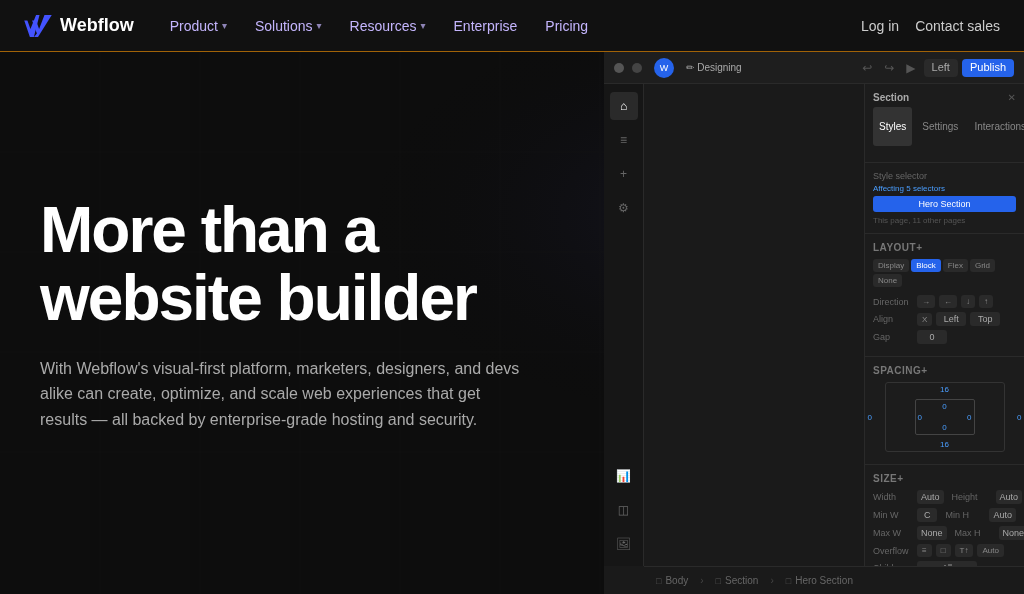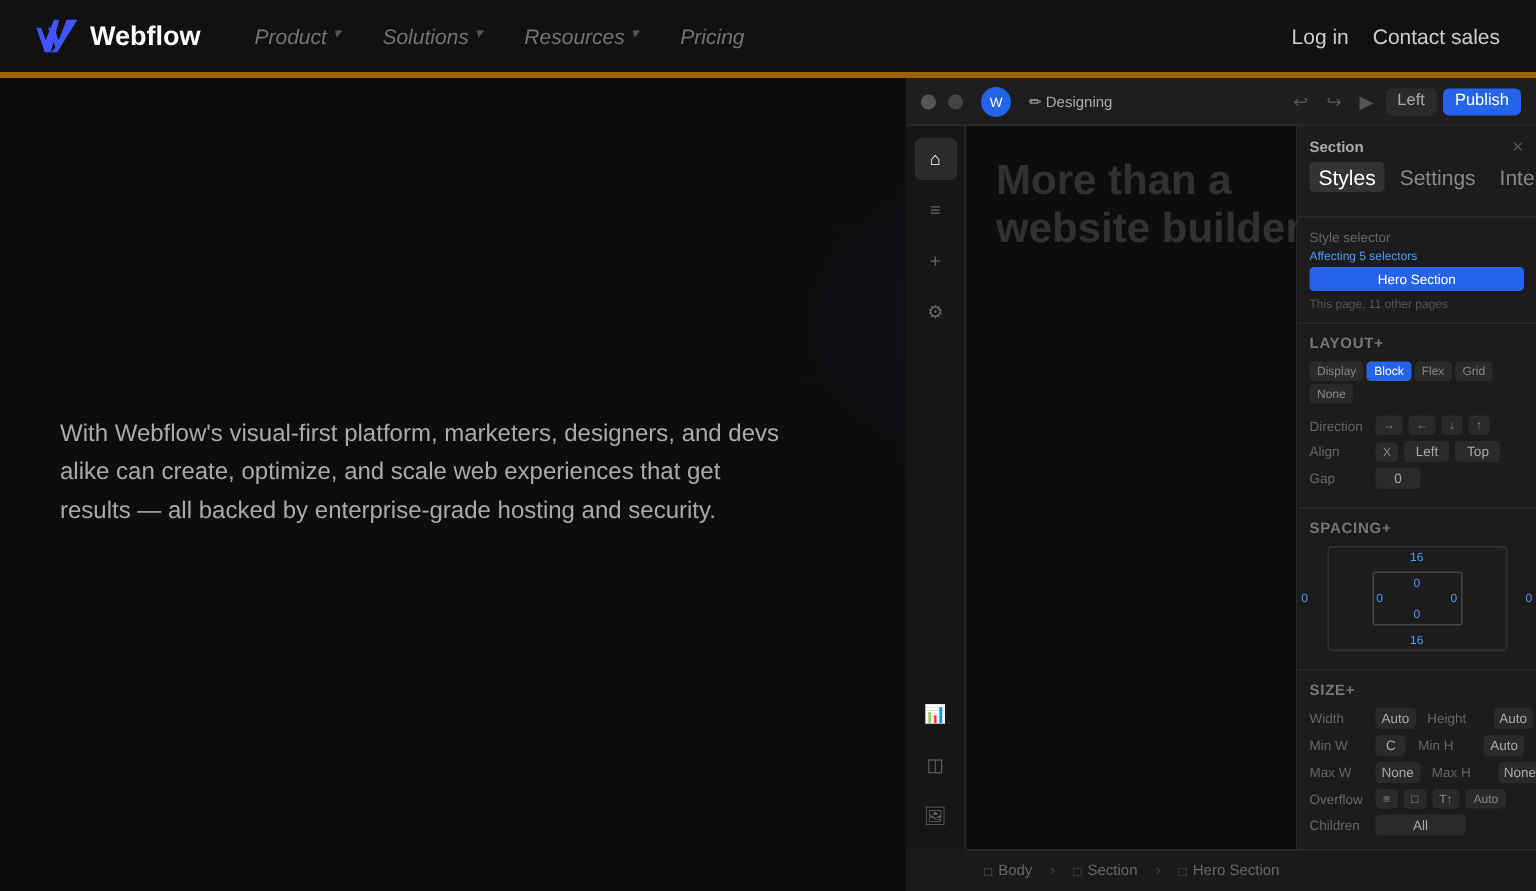--- a/index.html
+++ b/index.html
@@ -13,21 +13,21 @@
       position: relative;
     }
 
     
     nav {
       display: flex;
       align-items: center;
       height: 52px;
       padding: 0 24px;
       background: #111;
-      border-bottom: 4px solid #a16207;
+      border-bottom: 1px solid #a16207;
       position: relative;
       z-index: 100;
     }
     .nav-logo {
       display: flex;
       align-items: center;
       gap: 8px;
       margin-right: 24px;
       text-decoration: none;
     }
@@ -41,28 +41,28 @@
       color: #fff;
     }
     .nav-links {
       display: flex;
       align-items: center;
       gap: 4px;
       flex: 1;
     }
     .nav-link {
       display: flex;
+      align-items: center;
       gap: 4px;
       padding: 6px 12px;
-      color: #737373;
+      color: #c4b5fd;
       font-size: 14px;
       cursor: pointer;
       border-radius: 4px;
       text-decoration: none;
-      font-style: italic;
     }
     .nav-link-chevron {
       font-size: 10px;
       opacity: 0.7;
     }
     .nav-right {
       display: flex;
       align-items: center;
       gap: 16px;
     }
@@ -252,23 +252,23 @@
       font-weight: 600;
       text-transform: uppercase;
       letter-spacing: 0.5px;
     }
     .panel-tabs {
       display: flex;
       gap: 4px;
       margin-bottom: 8px;
     }
     .panel-tab {
-      font-size: 14px;
+      font-size: 10px;
       color: #888;
-      padding: 2px 6px;
+      padding: 14px 6px;
       border-radius: 3px;
       cursor: pointer;
     }
     .panel-tab.active { color: #fff; background: #333; }
 
     .panel-label {
       color: #666;
       font-size: 9px;
       margin-bottom: 3px;
     }
@@ -411,20 +411,23 @@
     </a>
     <a class="nav-link">
       <span>Solutions</span>
       <span class="nav-link-chevron">▾</span>
     </a>
     <a class="nav-link">
       <span>Resources</span>
       <span class="nav-link-chevron">▾</span>
     </a>
     <a class="nav-link">
+      <span>Enterprise</span>
+    </a>
+    <a class="nav-link">
       <span>Pricing</span>
     </a>
   </div>
 
   <div class="nav-right">
     <span class="nav-login">Log in</span>
     <span class="nav-contact">Contact sales</span>
   </div>
 </nav>
 
@@ -448,20 +451,21 @@
       <line x1="200" y1="0" x2="200" y2="542"></line>
       <line x1="300" y1="0" x2="300" y2="542"></line>
       <line x1="400" y1="0" x2="400" y2="542"></line>
       <line x1="500" y1="0" x2="500" y2="542"></line>
       <line x1="600" y1="0" x2="600" y2="542"></line>
       <line x1="700" y1="0" x2="700" y2="542"></line>
     </g>
   </svg>
 
   <div class="hero-content">
+    <h1 class="hero-title">More than a website builder</h1>
     <p class="hero-subtitle">With Webflow's visual-first platform, marketers, designers, and devs alike can create, optimize, and scale web experiences that get results — all backed by enterprise-grade hosting and security.</p>
   </div>
 
   <div class="designer-panel">
 
     <div class="designer-topbar">
       <div class="designer-topbar-dot" style="background:#555;"></div>
       <div class="designer-topbar-dot" style="background:#444;"></div>
 
       <div style="width:20px;height:20px;border-radius:50%;background:#2563eb;margin-left:4px;font-size:9px;display:flex;align-items:center;justify-content:center;color:#fff;">W</div>
@@ -480,25 +484,20 @@
       <div class="icon-btn active">⌂</div>
       <div class="icon-btn">≡</div>
       <div class="icon-btn">+</div>
       <div class="icon-btn">⚙</div>
       <div style="flex:1;"></div>
       <div class="icon-btn">📊</div>
       <div class="icon-btn">◫</div>
       <div class="icon-btn">🖼</div>
     </div>
 
-    <div class="designer-canvas">
-      <div class="canvas-content">
-        <div class="canvas-page-title">More than a<br>website builder</div>
-      </div>
-    </div>
 
     <div class="designer-right-panel">
 
       <div class="panel-section">
         <div style="display:flex;align-items:center;justify-content:space-between;margin-bottom:4px;">
           <span style="color:#aaa;font-size:10px;font-weight:600;">Section</span>
           <span style="color:#555;font-size:10px;cursor:pointer;">✕</span>
         </div>
 
         <div class="panel-tabs">

